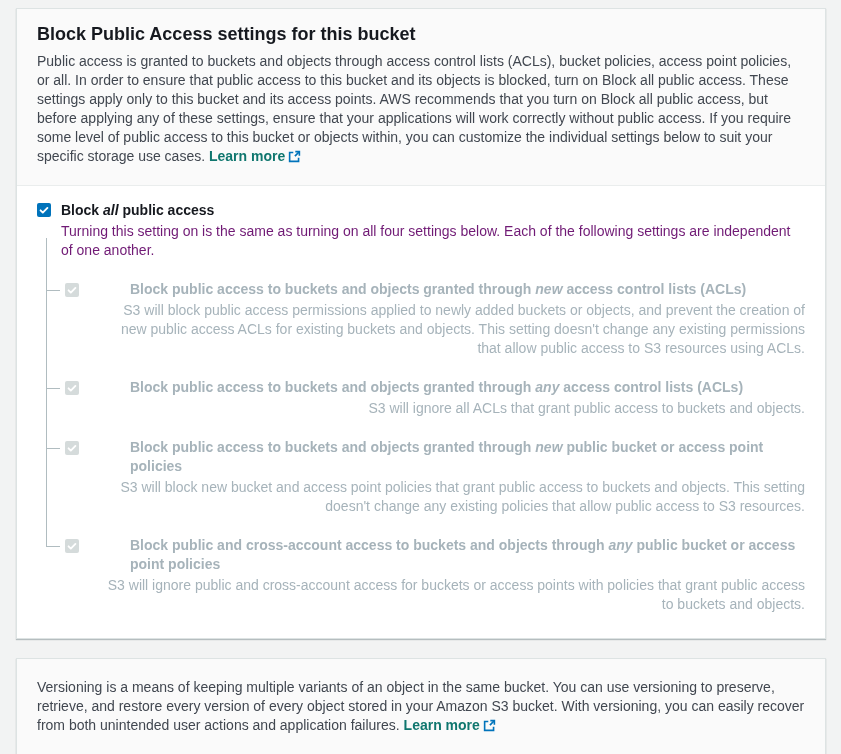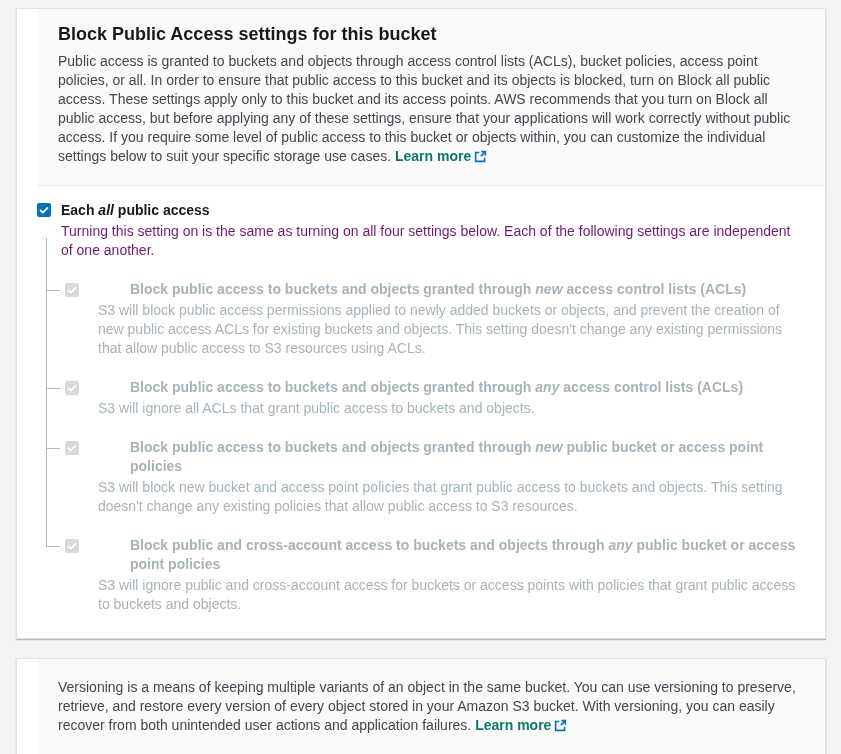--- a/index.html
+++ b/index.html
@@ -14,21 +14,20 @@
     background: #ffffff;
     border: 1px solid #dde3e3;
     box-shadow: 0 1px 1px 0 rgba(0,28,36,0.25);
     width: 810px;
   }
   .card + .card { margin-top: 19px; }
   .card-header {
     background: #fafafa;
     padding: 13px 20px 17px 20px;
     border-bottom: 1px solid #eaeded;
-    margin-left: 21px;
   }
   .card-title {
     font-size: 18px; font-weight: bold; color: #16191f;
     line-height: 24px;
   }
   .card-desc {
     margin-top: 6px;
     font-size: 14px; color: #414750; line-height: 19px;
   }
   .learn-more {
@@ -64,21 +63,21 @@
     width: 1px; height: calc(100% + 20px); background: #b0bcc0;
   }
   .tree-item:first-child::before { top: -42px; height: calc(100% + 42px); }
   .tree-item:last-child::before { height: 31px; }
   .tree-item::after { 
     content: ""; position: absolute; left: 0; top: 10px;
     width: 14px; height: 1px; background: #b0bcc0;
   }
   .tree-item .cbx { position: absolute; left: 19px; top: 3px; }
   .child-title { font-size: 14px; font-weight: bold; color: #a6b3ba; line-height: 19px; margin-left: 32px; }
-  .child-desc { margin-top: 2px; font-size: 14px; color: #a6b3ba; line-height: 19px; }
+  .child-desc { margin-top: 2px; font-size: 14px; color: #a6b3ba; line-height: 19px; text-align: right; }
 </style>
 </head>
 <body>
 
 <div class="page">
 
   <section class="card">
     <div class="card-header">
       <h2 class="card-title">Block Public Access settings for this bucket</h2>
       <p class="card-desc"><span>Public access is granted to buckets and objects through access control lists (ACLs), bucket policies, access point policies, or all. In order to ensure that public access to this bucket and its objects is blocked, turn on Block all public access. These settings apply only to this bucket and its access points. AWS recommends that you turn on Block all public access, but before applying any of these settings, ensure that your applications will work correctly without public access. If you require some level of public access to this bucket or objects within, you can customize the individual settings below to suit your specific storage use cases.</span>
@@ -91,21 +90,21 @@
     </div>
 
     <div class="card-content">
 
       <div class="master-row">
         <span class="cbx checked">
             <svg width="12" height="12" viewBox="0 0 14 14" fill="none" stroke="#ffffff" stroke-width="2.2" stroke-linecap="round" stroke-linejoin="round">
               <path d="M3 7.4l2.6 2.6L11 4.6"></path>
             </svg>
           </span>
-        <span class="master-label"><span>Each </span><em>all</em><span> public access</span></span>
+        <span class="master-label"><span>Block </span><em>all</em><span> public access</span></span>
       </div>
       <p class="master-desc">Turning this setting on is the same as turning on all four settings below. Each of the following settings are independent of one another.</p>
 
       <div class="tree">
 
         <div class="tree-item">
           <span class="cbx disabled-checked">
               <svg width="12" height="12" viewBox="0 0 14 14" fill="none" stroke="#ffffff" stroke-width="2.2" stroke-linecap="round" stroke-linejoin="round">
                 <path d="M3 7.4l2.6 2.6L11 4.6"></path>
               </svg>

